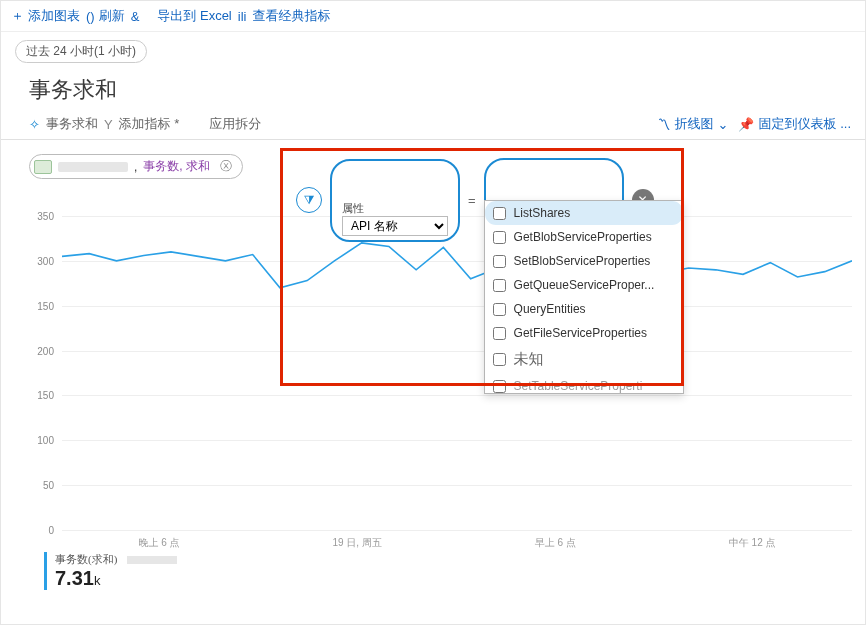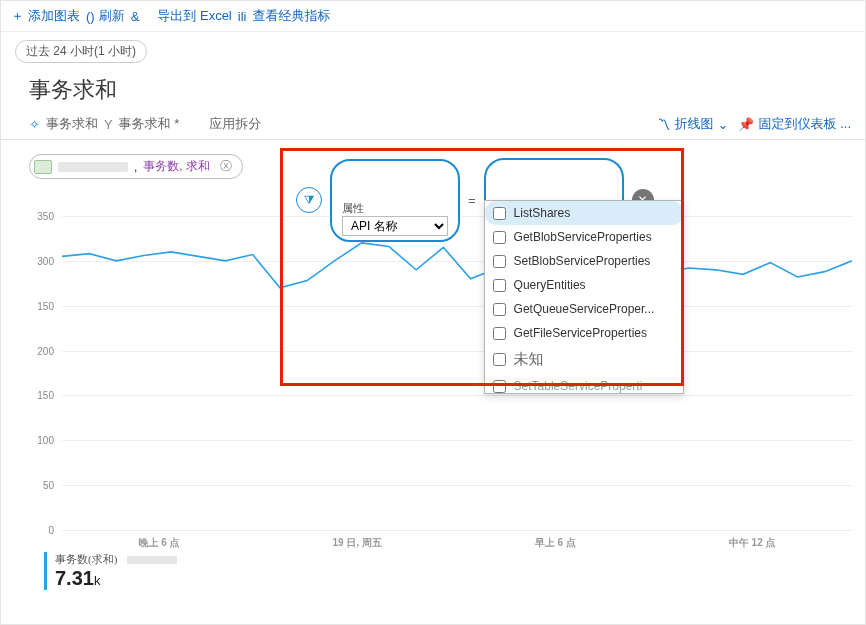--- a/index.html
+++ b/index.html
@@ -146,21 +146,21 @@
     top: 216px;
     height: 330px;
   }
   .y-labels { position:absolute; left:0; width:30px; top:0; height:320px; }
   .y-labels div { position:absolute; right:4px; font-size:10px; color:#888; transform:translateY(-50%); }
   .grid-lines div { position:absolute; left:34px; right:0; height:1px; background:#eee; }
   .plot {
     position:absolute; left:34px; right:0; top:0; height:314px;
   }
   .plot svg { width:100%; height:100%; }
-  .x-labels { position:absolute; left:34px; right:0; top:320px; display:flex; justify-content:space-around; font-size:10px; color:#999;font-weight:bold; }
+  .x-labels { position:absolute; left:34px; right:0; top:320px; display:flex; justify-content:space-around; font-size:10px; color:#999; }
   .legend {
     position:absolute; left:44px; top:552px;
     border-left: 3px solid #2aa0e6; padding-left:8px;
   }
   .legend .lbl { font-size:11px; color:#555; display:flex; align-items:center; gap:10px;font-family:Liberation Serif, serif;}
   .legend .gray-bar { width:50px; height:8px; background:#e6e6e6; }
   .legend .val { font-size:20px; font-weight:600; color:#222; }
   .legend .val .unit { font-size:13px; font-weight:500; }
 </style>
 </head>
@@ -194,21 +194,21 @@
 
 
 <div class="title">事务求和</div>
 
 
 <div class="sub-toolbar">
   <div class="left">
     <span style="color:#1b8ad3">✧</span>
     <span class="gray-link">事务求和</span>
     <span style="color:#888">Y</span>
-    <span class="gray-link">事务求和 *</span>
+    <span class="gray-link">添加指标 *</span>
     <span style="width:18px"></span>
     <span class="gray-link">应用拆分</span>
   </div>
   <div class="right">
     <span class="link-blue">
       <span>〽</span>
       <span>折线图</span>
       <span>⌄</span>
     </span>
     <span class="link-blue">
@@ -260,25 +260,25 @@
         <label class="opt">
             <input type="checkbox" style="">
             <span>GetBlobServiceProperties</span>
           </label>
         <label class="opt">
             <input type="checkbox" style="">
             <span>SetBlobServiceProperties</span>
           </label>
         <label class="opt">
             <input type="checkbox" style="">
+            <span>GetQueueServiceProper...</span>
+          </label>
+        <label class="opt">
+            <input type="checkbox" style="">
             <span>QueryEntities</span>
-          </label>
-        <label class="opt">
-            <input type="checkbox" style="">
-            <span>GetQueueServiceProper...</span>
           </label>
         <label class="opt">
             <input type="checkbox" style="">
             <span>GetFileServiceProperties</span>
           </label>
         <label class="opt big">
             <input type="checkbox" style="">
             <span>未知</span>
           </label>
         <label class="opt gray">

